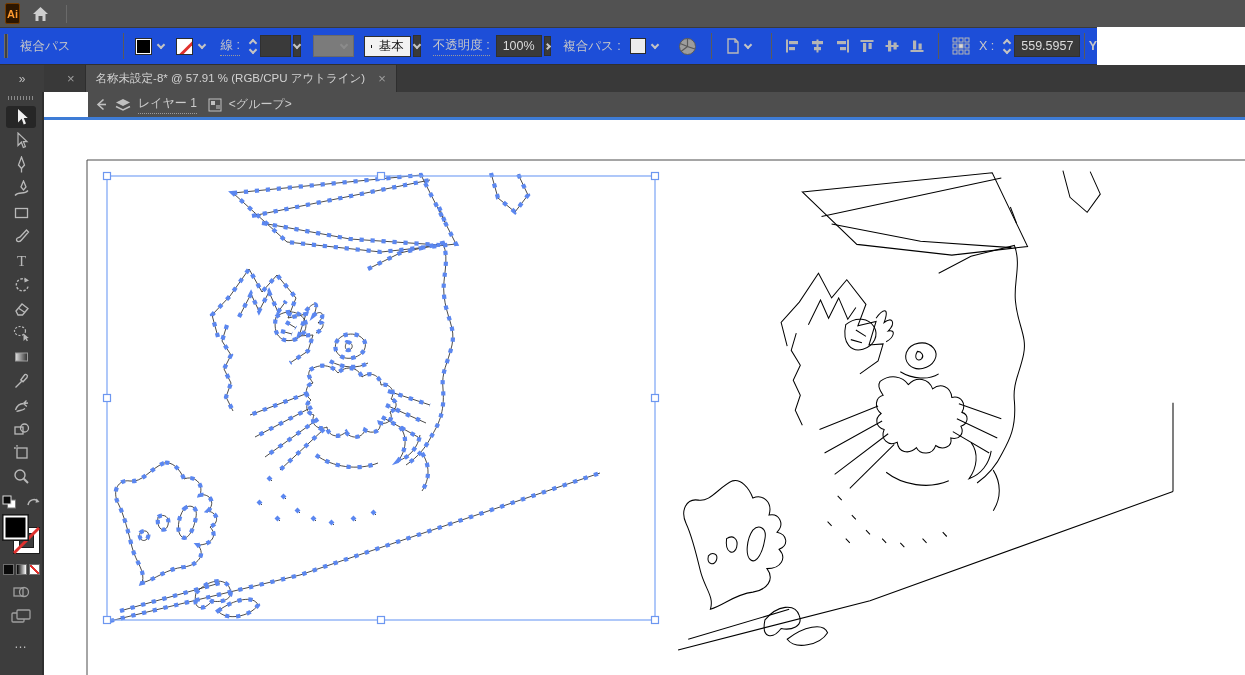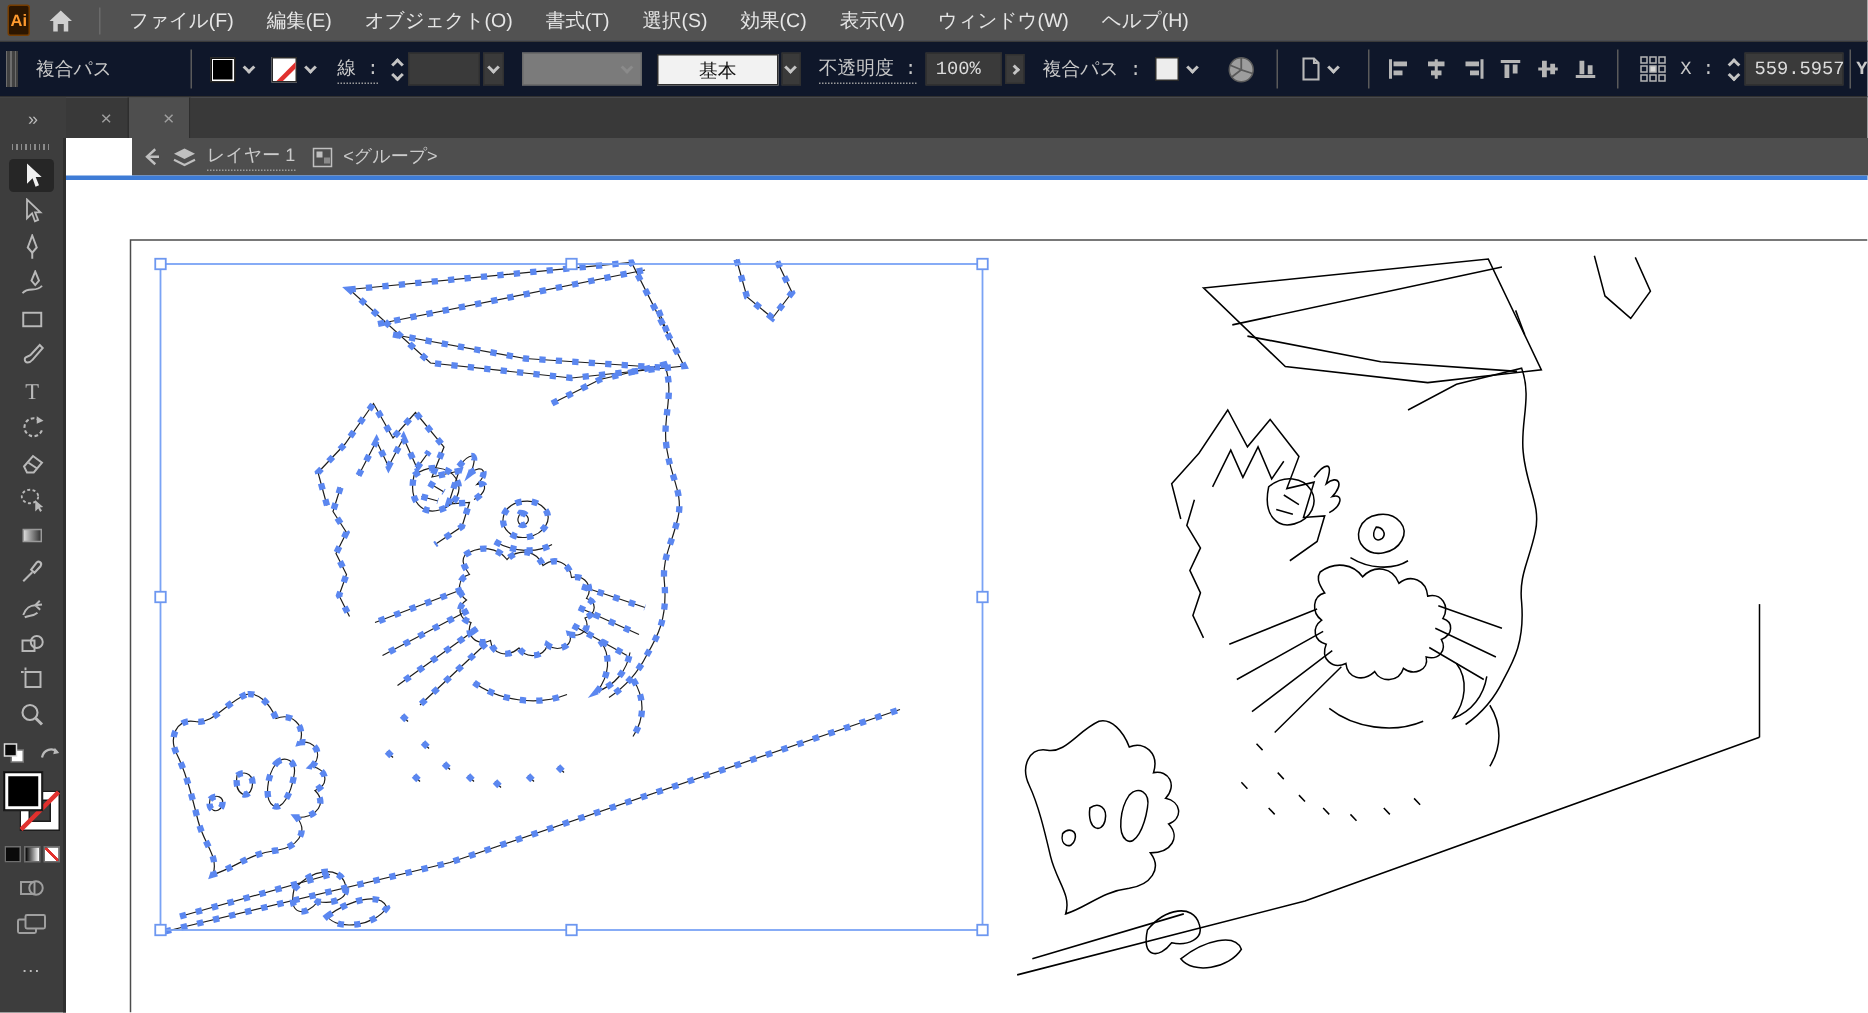--- a/index.html
+++ b/index.html
@@ -12,23 +12,23 @@
     background:#525252; display:flex; align-items:center; color:#e6e6e6;
     font-size:13px; padding-left:5px; }
   #ai-logo { width:15px; height:21px; background:#2d1600; border:1px solid #753c00;
     color:#ff9a2e; font-weight:bold; font-size:11px; display:flex; align-items:center;
     justify-content:center; border-radius:2px; margin-right:9px; }
   .home-btn { width:22px; height:22px; display:flex; align-items:center; justify-content:center; margin-right:7px; }
   .vdiv { width:1px; height:18px; background:#6a6a6a; margin:0 8px; }
   .menu-item { padding:0 11px; line-height:27px; cursor:default; white-space:nowrap; }
 
   
-  #controlbar { position:absolute; left:0; top:27px; width:1245px; height:38px;
-    background:#0f172a; border-top:1px solid #3a3a3a; border-bottom:1px solid #303030;
-    display:flex; align-items:center; color:#c8c8c8; font-size:12.5px; white-space:nowrap;font-family:Liberation Mono, monospace; }
+  #controlbar { position:absolute; left:0; top:27px; width:1097px; height:38px;
+    background:#1d4ed8; border-top:1px solid #3a3a3a; border-bottom:1px solid #303030;
+    display:flex; align-items:center; color:#c8c8c8; font-size:12.5px; white-space:nowrap; }
   .grip-v { width:10px; height:24px; margin:0 6px 0 4px;
     background:repeating-linear-gradient(90deg,#6d6d6d 0 1px,#414141 1px 3px); }
   .cb-label { margin:0 6px; }
   .dotted-u { border-bottom:1px dotted #9b9b9b; padding-bottom:1px; }
   .cb-div { width:1px; height:26px; background:#5a5a5a; margin:0 9px; }
   .swatch-btn { display:flex; align-items:center; margin:0 3px; }
   .swatch { width:17px; height:17px; border:1px solid #2b2b2b; box-shadow:inset 0 0 0 1px #fff; }
   .swatch.black { background:#000; }
   .swatch.none { background:#fff; position:relative; overflow:hidden; }
   .swatch.none::after { content:""; position:absolute; left:-4px; top:7px; width:30px; height:3px;
@@ -40,21 +40,21 @@
   .stepper i { width:6px; height:6px; border-right:2px solid #c4c4c4; border-bottom:2px solid #c4c4c4; display:block; }
   .stepper .up { transform:rotate(-135deg); }
   .stepper .dn { transform:rotate(45deg); margin-top:-2px; }
   .field { background:#3a3a3a; border:1px solid #303030; height:22px; display:flex;
     align-items:center; padding:0 6px; color:#dcdcdc; }
   .field.w56 { width:56px; }
   .field.w60 { width:60px; }
   .dd-disabled { width:100px; height:22px; background:#7b7b7b; border:1px solid #6a6a6a;
     display:flex; align-items:center; justify-content:flex-end; }
   .brush-dd { background:#f2f2f2; border:1px solid #2e2e2e; height:21px; width:96px;
-    display:flex; align-items:center; color:#111; padding:0 6px;flex-direction:column; }
+    display:flex; align-items:center; color:#111; padding:0 6px; }
   .brush-line { flex:1; height:3px; background:#111; margin-right:7px; }
   .rbtn { width:16px; height:20px; background:#3a3a3a; border:1px solid #303030;
     display:flex; align-items:center; justify-content:center; margin-left:2px; }
   .rbtn i { width:5px; height:5px; border-right:2px solid #c4c4c4; border-bottom:2px solid #c4c4c4;
     transform:rotate(-45deg); display:block; }
   .style-swatch { width:16px; height:16px; background:#ededed; border:1px solid #2b2b2b; }
   .icon-btn { display:flex; align-items:center; justify-content:center; padding:0 5px; }
   .align-grp { display:flex; align-items:center; gap:10px; margin:0 4px; }
 
   
@@ -99,31 +99,20 @@
 <body>
 
 <div id="menubar">
   <div id="ai-logo">Ai</div>
   <div class="home-btn">
     <svg width="17" height="16" viewBox="0 0 17 16">
       <path d="M8.5,1 L16,8 L13.5,8 L13.5,15 L10.5,15 L10.5,10 L6.5,10 L6.5,15 L3.5,15 L3.5,8 L1,8 Z" fill="#cfcfcf"></path>
     </svg>
   </div>
   <div class="vdiv"></div>
-  <div id="menu-list" style="display:flex;">
-      <span class="menu-item">ファイル(F)</span>
-      <span class="menu-item">編集(E)</span>
-      <span class="menu-item">オブジェクト(O)</span>
-      <span class="menu-item">書式(T)</span>
-      <span class="menu-item">選択(S)</span>
-      <span class="menu-item">効果(C)</span>
-      <span class="menu-item">表示(V)</span>
-      <span class="menu-item">ウィンドウ(W)</span>
-      <span class="menu-item">ヘルプ(H)</span>
-    </div>
 </div>
 
 <div id="controlbar">
   <div class="grip-v"></div>
   <span class="cb-label" style="min-width:88px;">複合パス</span>
   <div class="cb-div"></div>
 
   <div class="swatch-btn">
     <span class="swatch black"></span>
       <span class="chev"></span>
@@ -256,20 +245,21 @@
   <div class="cb-div" style="margin:0 4px;"></div>
   <span class="cb-label" style="margin:0 0 0 0; font-weight:bold;">Y</span>
 </div>
 
 <div id="tabstrip">
   <div id="tools-header">»</div>
   <div class="tab">
     <span class="tab-close">×</span>
   </div>
   <div class="tab active">
+    <span>名称未設定-8* @ 57.91 % (RGB/CPU アウトライン)</span>
     <span class="tab-close">×</span>
   </div>
 </div>
 
 <div id="breadcrumb">
   <svg width="13" height="13" viewBox="0 0 13 13">
     <path d="M8.5,1.5 L3,6.5 L8.5,11.5" fill="none" stroke="#c0c0c0" stroke-width="1.6"></path>
       <path d="M3,6.5 L11,6.5" stroke="#c0c0c0" stroke-width="1.6"></path>
   </svg>
   <svg width="16" height="14" viewBox="0 0 16 14">

